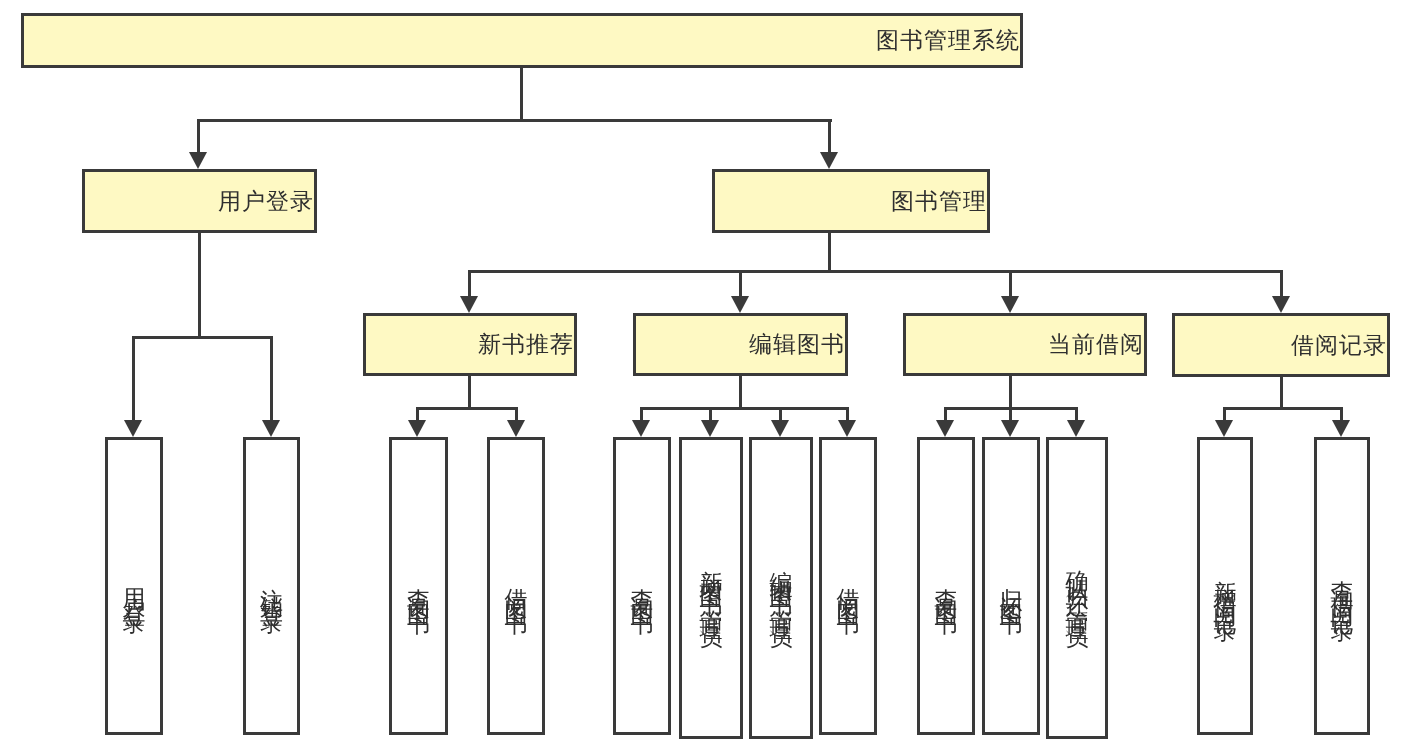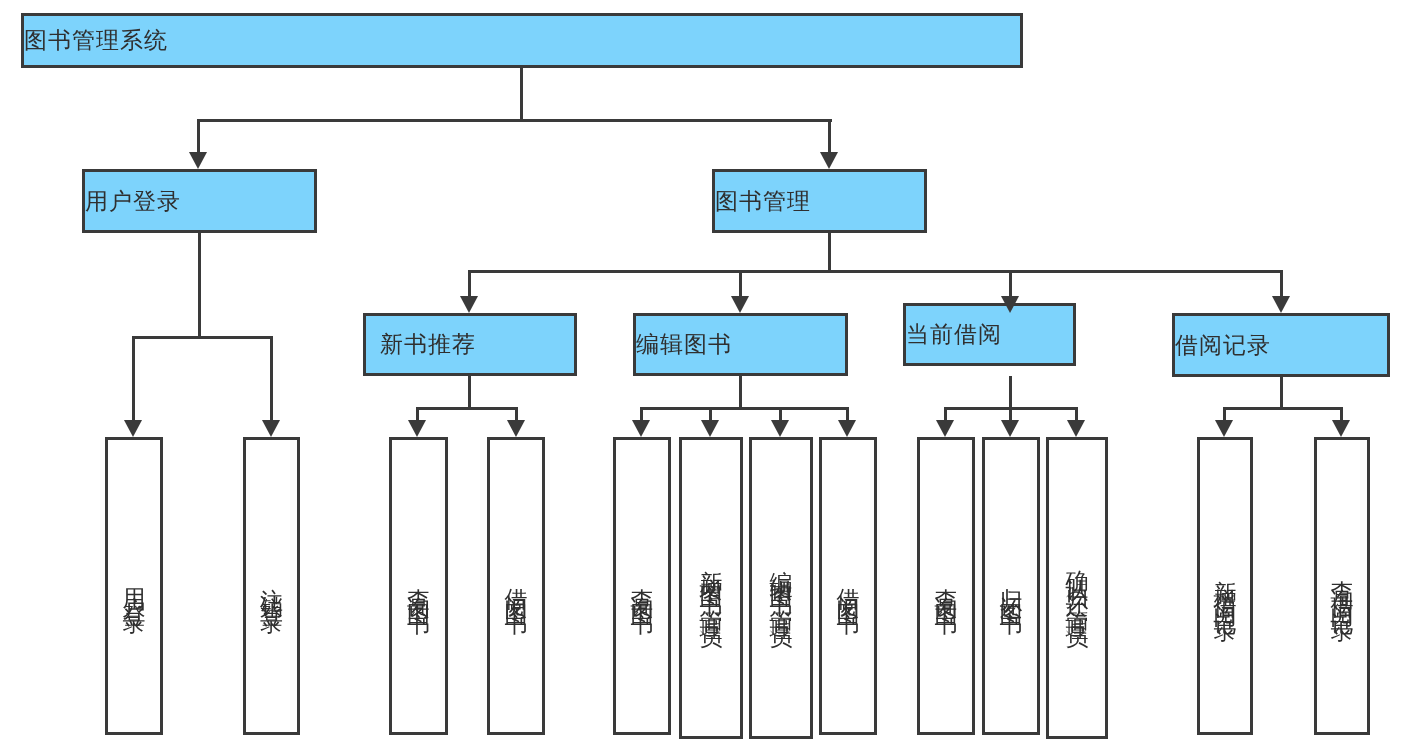--- a/index.html
+++ b/index.html
@@ -7,22 +7,22 @@
   }
   html,body{margin:0;padding:0;background:var(--background);}
   .canvas{
     position:relative; width:1405px; height:747px; overflow:hidden;
     background:var(--background);
     font-family:"Liberation Sans", sans-serif;
     color:var(--text);
   }
   .hbox{
     position:absolute; box-sizing:border-box;
-    border:3px solid var(--line); background:#7dd3fc;
-    display:flex; align-items:center; justify-content:flex-start;
+    border:3px solid var(--line); background:#fef9c3;
+    display:flex; align-items:center; justify-content:flex-end;
     font-size:23px; letter-spacing:1px; white-space:nowrap;
   }
   .vbox{
     position:absolute; box-sizing:border-box;
     border:3px solid var(--line); background:#fff;
     display:flex; align-items:center; justify-content:center;
   }
   .vbox span{
     writing-mode:vertical-rl; text-orientation:mixed;
     font-size:23px; letter-spacing:8px; line-height:1;
@@ -50,31 +50,31 @@
 
 <div class="canvas">
 
   <div class="hbox" style="left:21px; top:13px; width:1002px; height:55px;">
     <span>图书管理系统</span>
   </div>
 
   <div class="hbox" style="left:82px; top:169px; width:235px; height:64px;">
     <span>用户登录</span>
   </div>
-  <div class="hbox" style="left:712px; top:169px; width:215px; height:64px;">
+  <div class="hbox" style="left:712px; top:169px; width:278px; height:64px;">
     <span>图书管理</span>
   </div>
 
   <div class="hbox" style="left:363px; top:313px; width:214px; height:63px;padding-left:14px;">
     <span>新书推荐</span>
   </div>
   <div class="hbox" style="left:633px; top:313px; width:215px; height:63px;">
     <span>编辑图书</span>
   </div>
-  <div class="hbox" style="left:903px; top:303px; width:173px; height:63px;">
+  <div class="hbox" style="left:903px; top:313px; width:244px; height:63px;">
     <span>当前借阅</span>
   </div>
   <div class="hbox" style="left:1172px; top:313px; width:218px; height:64px;">
     <span>借阅记录</span>
   </div>
 
   <div class="vbox" style="left:105px; top:437px; width:58px; height:298px;">
     <span>用户登录</span>
   </div>
   <div class="vbox" style="left:243px; top:437px; width:57px; height:298px;">

